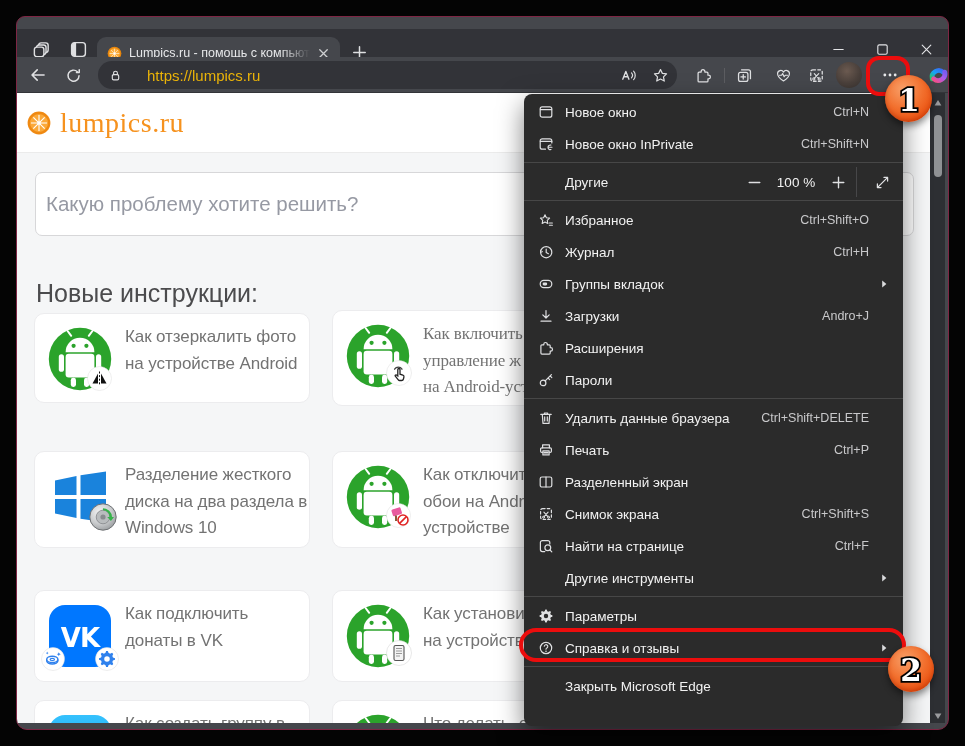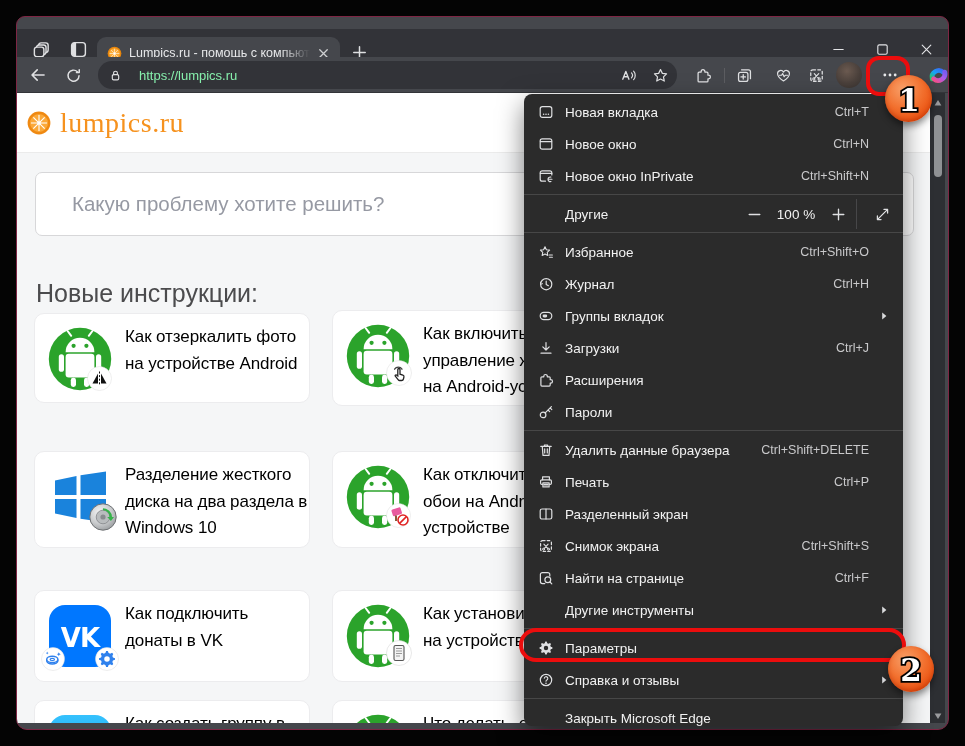--- a/index.html
+++ b/index.html
@@ -26,43 +26,43 @@
   .win-controls { position:absolute; right:0; top:0; height:40px; display:flex; }
   .wc { width:44px; height:40px; display:flex; align-items:center; justify-content:center; }
 
   
   .toolbar { position:absolute; left:0; top:40px; width:100%; height:36px; background:#45474c;
              border-bottom:1px solid rgba(0,0,0,.25); }
   .nav-btn { position:absolute; top:4px; width:28px; height:28px; display:flex; align-items:center; justify-content:center; }
   .addressbar { position:absolute; left:81px; top:4px; width:579px; height:28px; background:#323338;
                 border-radius:14px; display:flex; align-items:center; }
   .ab-lock { margin-left:10px; }
-  .ab-url { margin-left:16px; color:#86efac; font-size:13px; flex:1 1 auto; }
+  .ab-url { margin-left:24px; color:#eab308; font-size:15px; flex:1 1 auto; }
   .ab-ico { flex:0 0 auto; width:26px; height:26px; display:flex; align-items:center; justify-content:center; }
   .tbr { position:absolute; top:4px; width:28px; height:28px; display:flex; align-items:center; justify-content:center; }
   .tb-sep { position:absolute; top:11px; width:1px; height:15px; background:#5c5d61; }
   .avatar { position:absolute; top:5px; width:26px; height:26px; border-radius:50%;
             background:radial-gradient(circle at 42% 35%, #6b5a50 0%, #4a403b 55%, #37322f 100%); filter:blur(.4px); }
 
   
   .page { position:absolute; left:0; top:76px; width:913px; height:630px; background:#f5f6f7; overflow:hidden; }
   .site-header { position:absolute; left:0; top:0; width:100%; height:60px; background:#fff; border-bottom:1px solid #ebebeb;
                  display:flex; align-items:center; }
   .site-logo { display:flex; align-items:center; margin-left:10px; }
   .logo-text { margin-left:9px; font-family:"Liberation Serif", serif; font-size:28px; color:#f6921e; letter-spacing:.5px; }
   .searchbox { position:absolute; left:18px; top:79px; width:879px; height:64px; background:#fff;
                border:1px solid #d7d7d9; border-radius:7px; display:flex; align-items:center; }
-  .search-ph { margin-left:36px; color:#9699a3; font-size:20.5px; }
+  .search-ph { margin-left:10px; color:#9699a3; font-size:20.5px; }
   .section-heading { position:absolute; left:19px; top:178px; font-size:25px; color:#4b4b4d;margin-top:8px; }
 
   .card { position:absolute; width:276px; background:#fff; border:1px solid #ececee; border-radius:10px; }
   .card-icon { position:absolute; left:13px; top:13px; width:64px; height:64px; }
   .badge { position:absolute; }
   .card-text { position:absolute; left:90px; top:10px; }
-  .card-line { color:#000000; font-size:17px; line-height:26.5px; white-space:nowrap; letter-spacing:-.1px; }
+  .card-line { color:#737373; font-size:17px; line-height:26.5px; white-space:nowrap; letter-spacing:-.1px; }
 
   
   .scrollbar { position:absolute; left:913px; top:76px; width:15px; height:630px; background:#2d2f33; }
   .sb-arrow { position:absolute; left:3.5px; width:8px; height:8px; }
   .sb-thumb { position:absolute; left:3.5px; top:22px; width:8px; height:62px; background:#8f9194; border-radius:4px; }
 
   
   .menu { position:absolute; left:524px; top:94px; width:379px; height:632px; background:#2b2b2b;
           border-radius:8px; box-shadow:0 10px 26px rgba(0,0,0,.5); padding-top:2px; overflow:hidden; z-index:20; }
   .mi { position:relative; height:32px; display:flex; align-items:center; }
@@ -288,21 +288,21 @@
                 <path d="M14 7.5l5.5 10H14z" fill="#111"></path>
       <line x1="12.5" y1="5.5" x2="12.5" y2="19.5" stroke="#111" stroke-width="1" stroke-dasharray="2 1.6"></line>
               </svg>
             </span>
           </span>
           <span class="card-text">
             <div class="card-line">Как отзеркалить фото</div>
             <div class="card-line">на устройстве Android</div>
           </span>
         </a>
-        <a class="card" style="left: 315px; top: 217px; height: 96px;">
+        <a class="card" style="left: 315px; top: 217px; height: 96px; font-family: Liberation Serif, serif;">
           <span class="card-icon">
             <svg width="64" height="64" viewBox="-16 -16 32 32">
               <circle r="15.6" fill="#2ba32b"></circle>
               <g fill="#fff">
       <path d="M-7.2 -3.4 a7.2 7.2 0 0 1 14.4 0 z"></path>
       <rect x="-7.2" y="-2.6" width="14.4" height="11.8" rx="1.6"></rect>
       <rect x="-10.6" y="-2.4" width="2.6" height="8.8" rx="1.3"></rect>
       <rect x="8" y="-2.4" width="2.6" height="8.8" rx="1.3"></rect>
       <rect x="-4.6" y="9.4" width="2.6" height="4.6" rx="1.2"></rect>
       <rect x="2" y="9.4" width="2.6" height="4.6" rx="1.2"></rect>
@@ -511,32 +511,20 @@
           <path d="M4 7 .6 1.6h6.8z" fill="#9a9b9e"></path>
         </svg>
       </div>
     </div>
 </div>
 
 <div class="menu" id="menu">
     <div class="mi">
       <span class="mi-icon">
         <svg width="16" height="16" viewBox="0 0 16 16" fill="none" stroke="#dfe0e2" stroke-width="1.2" stroke-linecap="round" stroke-linejoin="round">
-          <rect x="2.2" y="2.6" width="11.6" height="10.8" rx="2.2"></rect>
-          <circle cx="5.6" cy="10.2" r=".8" fill="#dfe0e2" stroke="none"></circle>
-          <circle cx="8" cy="10.2" r=".8" fill="#dfe0e2" stroke="none"></circle>
-          <circle cx="10.4" cy="10.2" r=".8" fill="#dfe0e2" stroke="none"></circle>
-        </svg>
-      </span>
-      <span class="mi-label">Новая вкладка</span>
-      <span class="mi-shortcut">Ctrl+T</span>
-    </div>
-    <div class="mi">
-      <span class="mi-icon">
-        <svg width="16" height="16" viewBox="0 0 16 16" fill="none" stroke="#dfe0e2" stroke-width="1.2" stroke-linecap="round" stroke-linejoin="round">
           <rect x="2.2" y="2.8" width="11.6" height="10.4" rx="2"></rect>
           <path d="M2.4 5.6h11.2"></path>
         </svg>
       </span>
       <span class="mi-label">Новое окно</span>
       <span class="mi-shortcut">Ctrl+N</span>
     </div>
     <div class="mi">
       <span class="mi-icon">
         <svg width="16" height="16" viewBox="0 0 16 16" fill="none" stroke="#dfe0e2" stroke-width="1.2" stroke-linecap="round" stroke-linejoin="round">
@@ -607,21 +595,21 @@
         </svg>
       </span>
     </div>
     <div class="mi">
       <span class="mi-icon">
         <svg width="16" height="16" viewBox="0 0 16 16" fill="none" stroke="#dfe0e2" stroke-width="1.2" stroke-linecap="round" stroke-linejoin="round">
           <path d="M8 2.6v7.2M4.8 6.8 8 10l3.2-3.2M3 13.2h10"></path>
         </svg>
       </span>
       <span class="mi-label">Загрузки</span>
-      <span class="mi-shortcut">Ctrl+J</span>
+      <span class="mi-shortcut">Andro+J</span>
     </div>
     <div class="mi">
       <span class="mi-icon">
         <svg width="16" height="16" viewBox="0 0 16 16" fill="none" stroke="#dfe0e2" stroke-width="1.2" stroke-linecap="round" stroke-linejoin="round">
           <path d="M3.9 4.8h1.9v-.55a1.75 1.75 0 0 1 3.5 0v.55h1.9a1 1 0 0 1 1 1v1.9h.55a1.75 1.75 0 0 1 0 3.5h-.55v1.9a1 1 0 0 1-1 1H3.9a1 1 0 0 1-1-1V5.8a1 1 0 0 1 1-1z"></path>
         </svg>
       </span>
       <span class="mi-label">Расширения</span>
     </div>
     <div class="mi">

